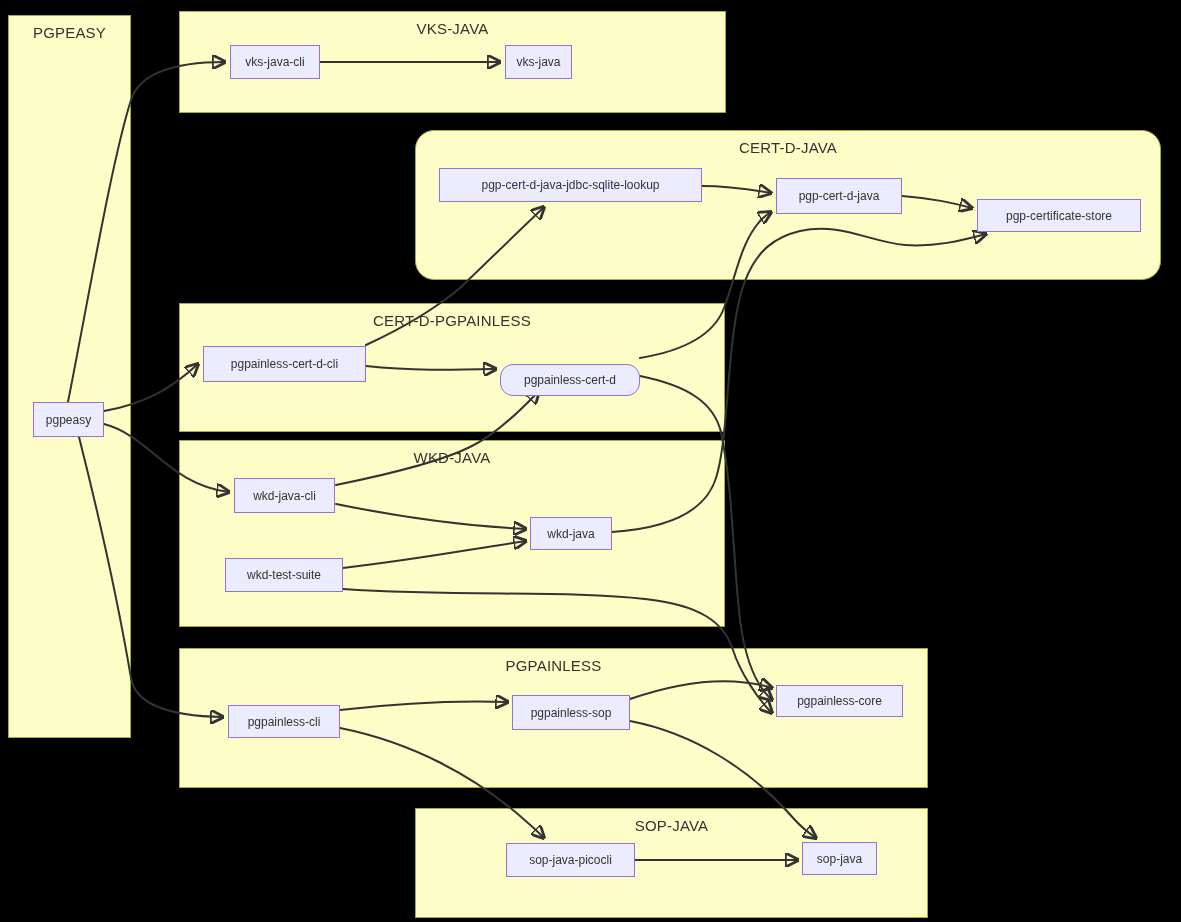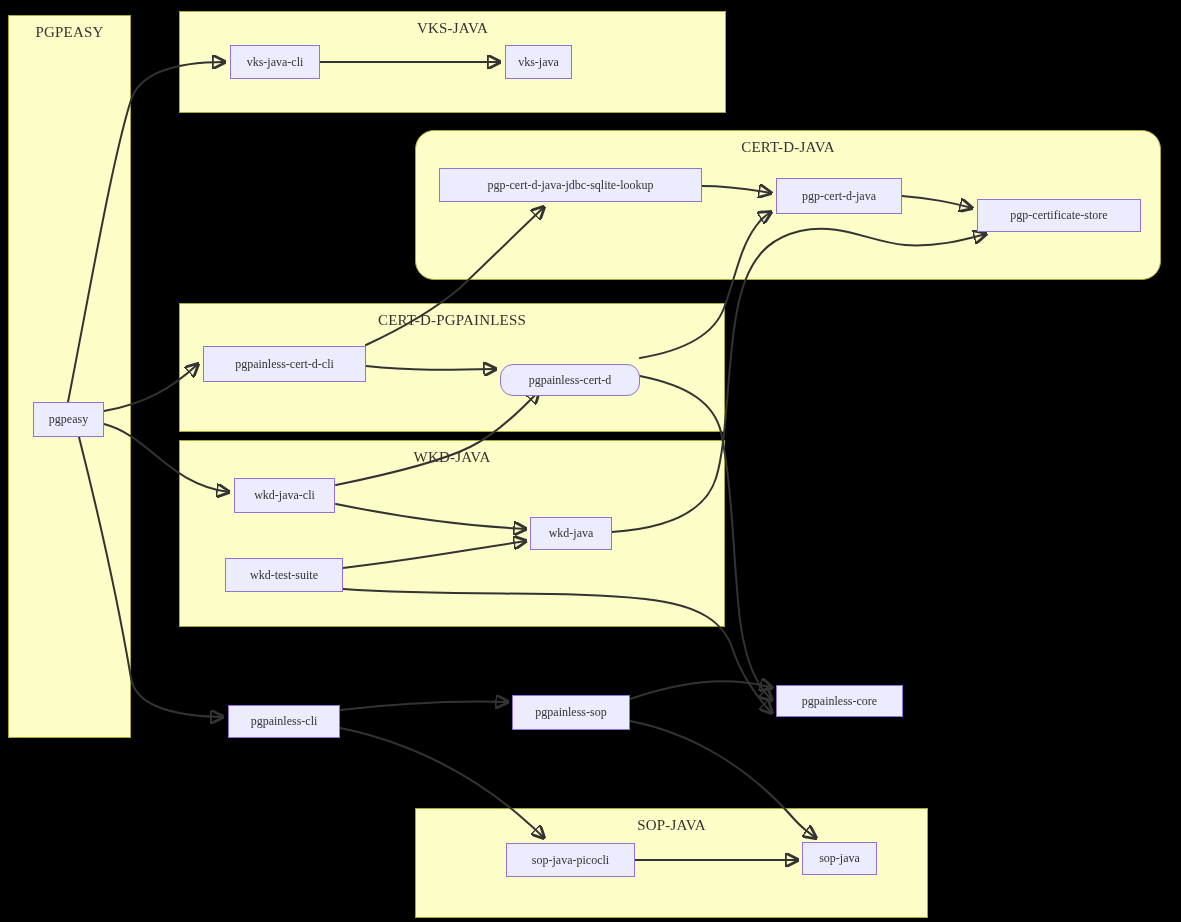--- a/index.html
+++ b/index.html
@@ -1,18 +1,18 @@
 <!DOCTYPE html>
 <html><head>
 <meta charset="utf-8">
 <style>
   html,body { margin:0; padding:0; background:#000; }
   #canvas {
     position:relative; width:1181px; height:922px; background:#000;
-    font-family:Liberation Serif, serif; overflow:hidden;
+    font-family:Liberation Sans, sans-serif; overflow:hidden;
   }
   .cluster {
     position:absolute; background:#fdfdc8; border:1.5px solid #aaaa33;
     box-sizing:border-box;
   }
   .cluster-title {
     position:absolute; top:8px; left:0; width:100%; text-align:center;
     color:#333; font-size:15px; font-weight:500; letter-spacing:0.2px;
   }
   .node {
@@ -64,20 +64,23 @@
   </div>
   <div class="cluster" id="cl-certdjava">
     <div class="cluster-title">CERT-D-JAVA</div>
   </div>
   <div class="cluster" id="cl-certdpgp">
     <div class="cluster-title">CERT-D-PGPAINLESS</div>
   </div>
   <div class="cluster" id="cl-wkd">
     <div class="cluster-title">WKD-JAVA</div>
   </div>
+  <div class="cluster" id="cl-pgpainless">
+    <div class="cluster-title">PGPAINLESS</div>
+  </div>
   <div class="cluster" id="cl-sopjava">
     <div class="cluster-title">SOP-JAVA</div>
   </div>
 
   <svg id="edges" width="1181" height="922" viewBox="0 0 1181 922">
     <defs>
       <marker id="arrow" viewBox="0 0 10 10" refX="9" refY="5" markerWidth="7" markerHeight="7" orient="auto-start-reverse">
         <path d="M0,0 L10,5 L0,10 z" fill="#333"></path>
       </marker>
     </defs>

